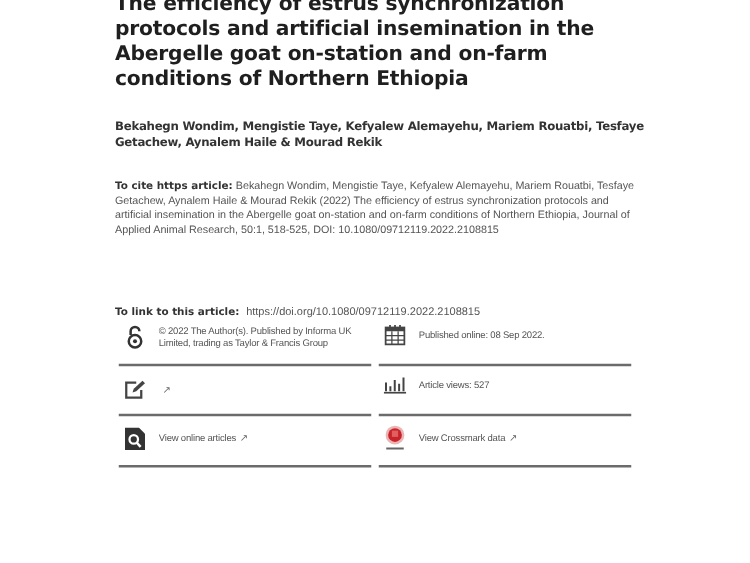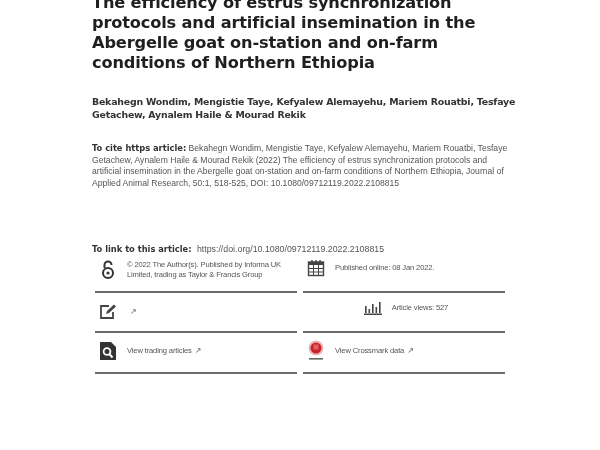--- a/index.html
+++ b/index.html
@@ -76,35 +76,35 @@
       <rect x="1.5" y="3" width="15" height="3" fill="#444"></rect>
       <line x1="5" y1="1" x2="5" y2="4.5" stroke="#444" stroke-width="1.4"></line>
       <line x1="9" y1="1" x2="9" y2="4.5" stroke="#444" stroke-width="1.4"></line>
       <line x1="13" y1="1" x2="13" y2="4.5" stroke="#444" stroke-width="1.4"></line>
       <line x1="6.5" y1="6" x2="6.5" y2="16.5" stroke="#444" stroke-width="1"></line>
       <line x1="11.5" y1="6" x2="11.5" y2="16.5" stroke="#444" stroke-width="1"></line>
       <line x1="1.5" y1="9.5" x2="16.5" y2="9.5" stroke="#444" stroke-width="1"></line>
       <line x1="1.5" y1="13" x2="16.5" y2="13" stroke="#444" stroke-width="1"></line>
     </svg>
   </span>
-  <span>Published online: 08 Jan 2022.</span>
+  <span>Published online: 08 Sep 2022.</span>
 </div>
 <div class="hline" style="left:95px; top:291px; width:202px;"></div>
 <div class="hline" style="left:303px; top:291px; width:202px;"></div>
 
 <div class="cell" style="left:97px; top:292px; width:200px;">
   <span class="icon">
     <svg width="18" height="16" viewBox="0 0 18 16">
       <path d="M10 2 H2 V14 H14 V8" fill="none" stroke="#444" stroke-width="1.8"></path>
       <path d="M7 10 L8 7 L15 0.5 L17 2.5 L10 9 Z" fill="#444"></path>
     </svg>
   </span>
   <span class="ext">↗</span>
 </div>
-<div class="cell" style="left:305px; top:288px; width:200px;justify-content:center;">
+<div class="cell" style="left:305px; top:288px; width:200px;">
   <span class="icon">
     <svg width="18" height="14" viewBox="0 0 18 14">
       <rect x="1" y="5" width="1.6" height="7" fill="#444"></rect>
       <rect x="4.5" y="8" width="1.6" height="4" fill="#444"></rect>
       <rect x="8" y="3" width="1.6" height="9" fill="#444"></rect>
       <rect x="11.5" y="6" width="1.6" height="6" fill="#444"></rect>
       <rect x="15" y="1" width="1.6" height="11" fill="#444"></rect>
       <rect x="0" y="12.5" width="18" height="1.5" fill="#444"></rect>
     </svg>
   </span>
@@ -114,21 +114,21 @@
 <div class="hline" style="left:303px; top:331px; width:202px;"></div>
 
 <div class="cell" style="left:97px; top:331px; width:200px;">
   <span class="icon">
     <svg width="16" height="18" viewBox="0 0 16 18">
       <path d="M0 0 H11 L16 5 V18 H0 Z" fill="#333"></path>
       <circle cx="7" cy="9.5" r="3.4" fill="none" stroke="#fff" stroke-width="1.8"></circle>
       <line x1="9.3" y1="12" x2="12.5" y2="15.5" stroke="#fff" stroke-width="2"></line>
     </svg>
   </span>
-  <span>View trading articles</span>
+  <span>View online articles</span>
   <span class="ext">↗</span>
 </div>
 <div class="cell" style="left:305px; top:331px; width:200px;text-align:center;">
   <span class="icon">
     <svg width="18" height="22" viewBox="0 0 18 22">
       <circle cx="9" cy="8" r="7.5" fill="#e9b5b5"></circle>
       <circle cx="9" cy="8" r="5.5" fill="#c8222a"></circle>
       <rect x="6.5" y="4.5" width="5" height="5" fill="#e06060"></rect>
       <rect x="2" y="18" width="14" height="1.6" fill="#666"></rect>
     </svg>

